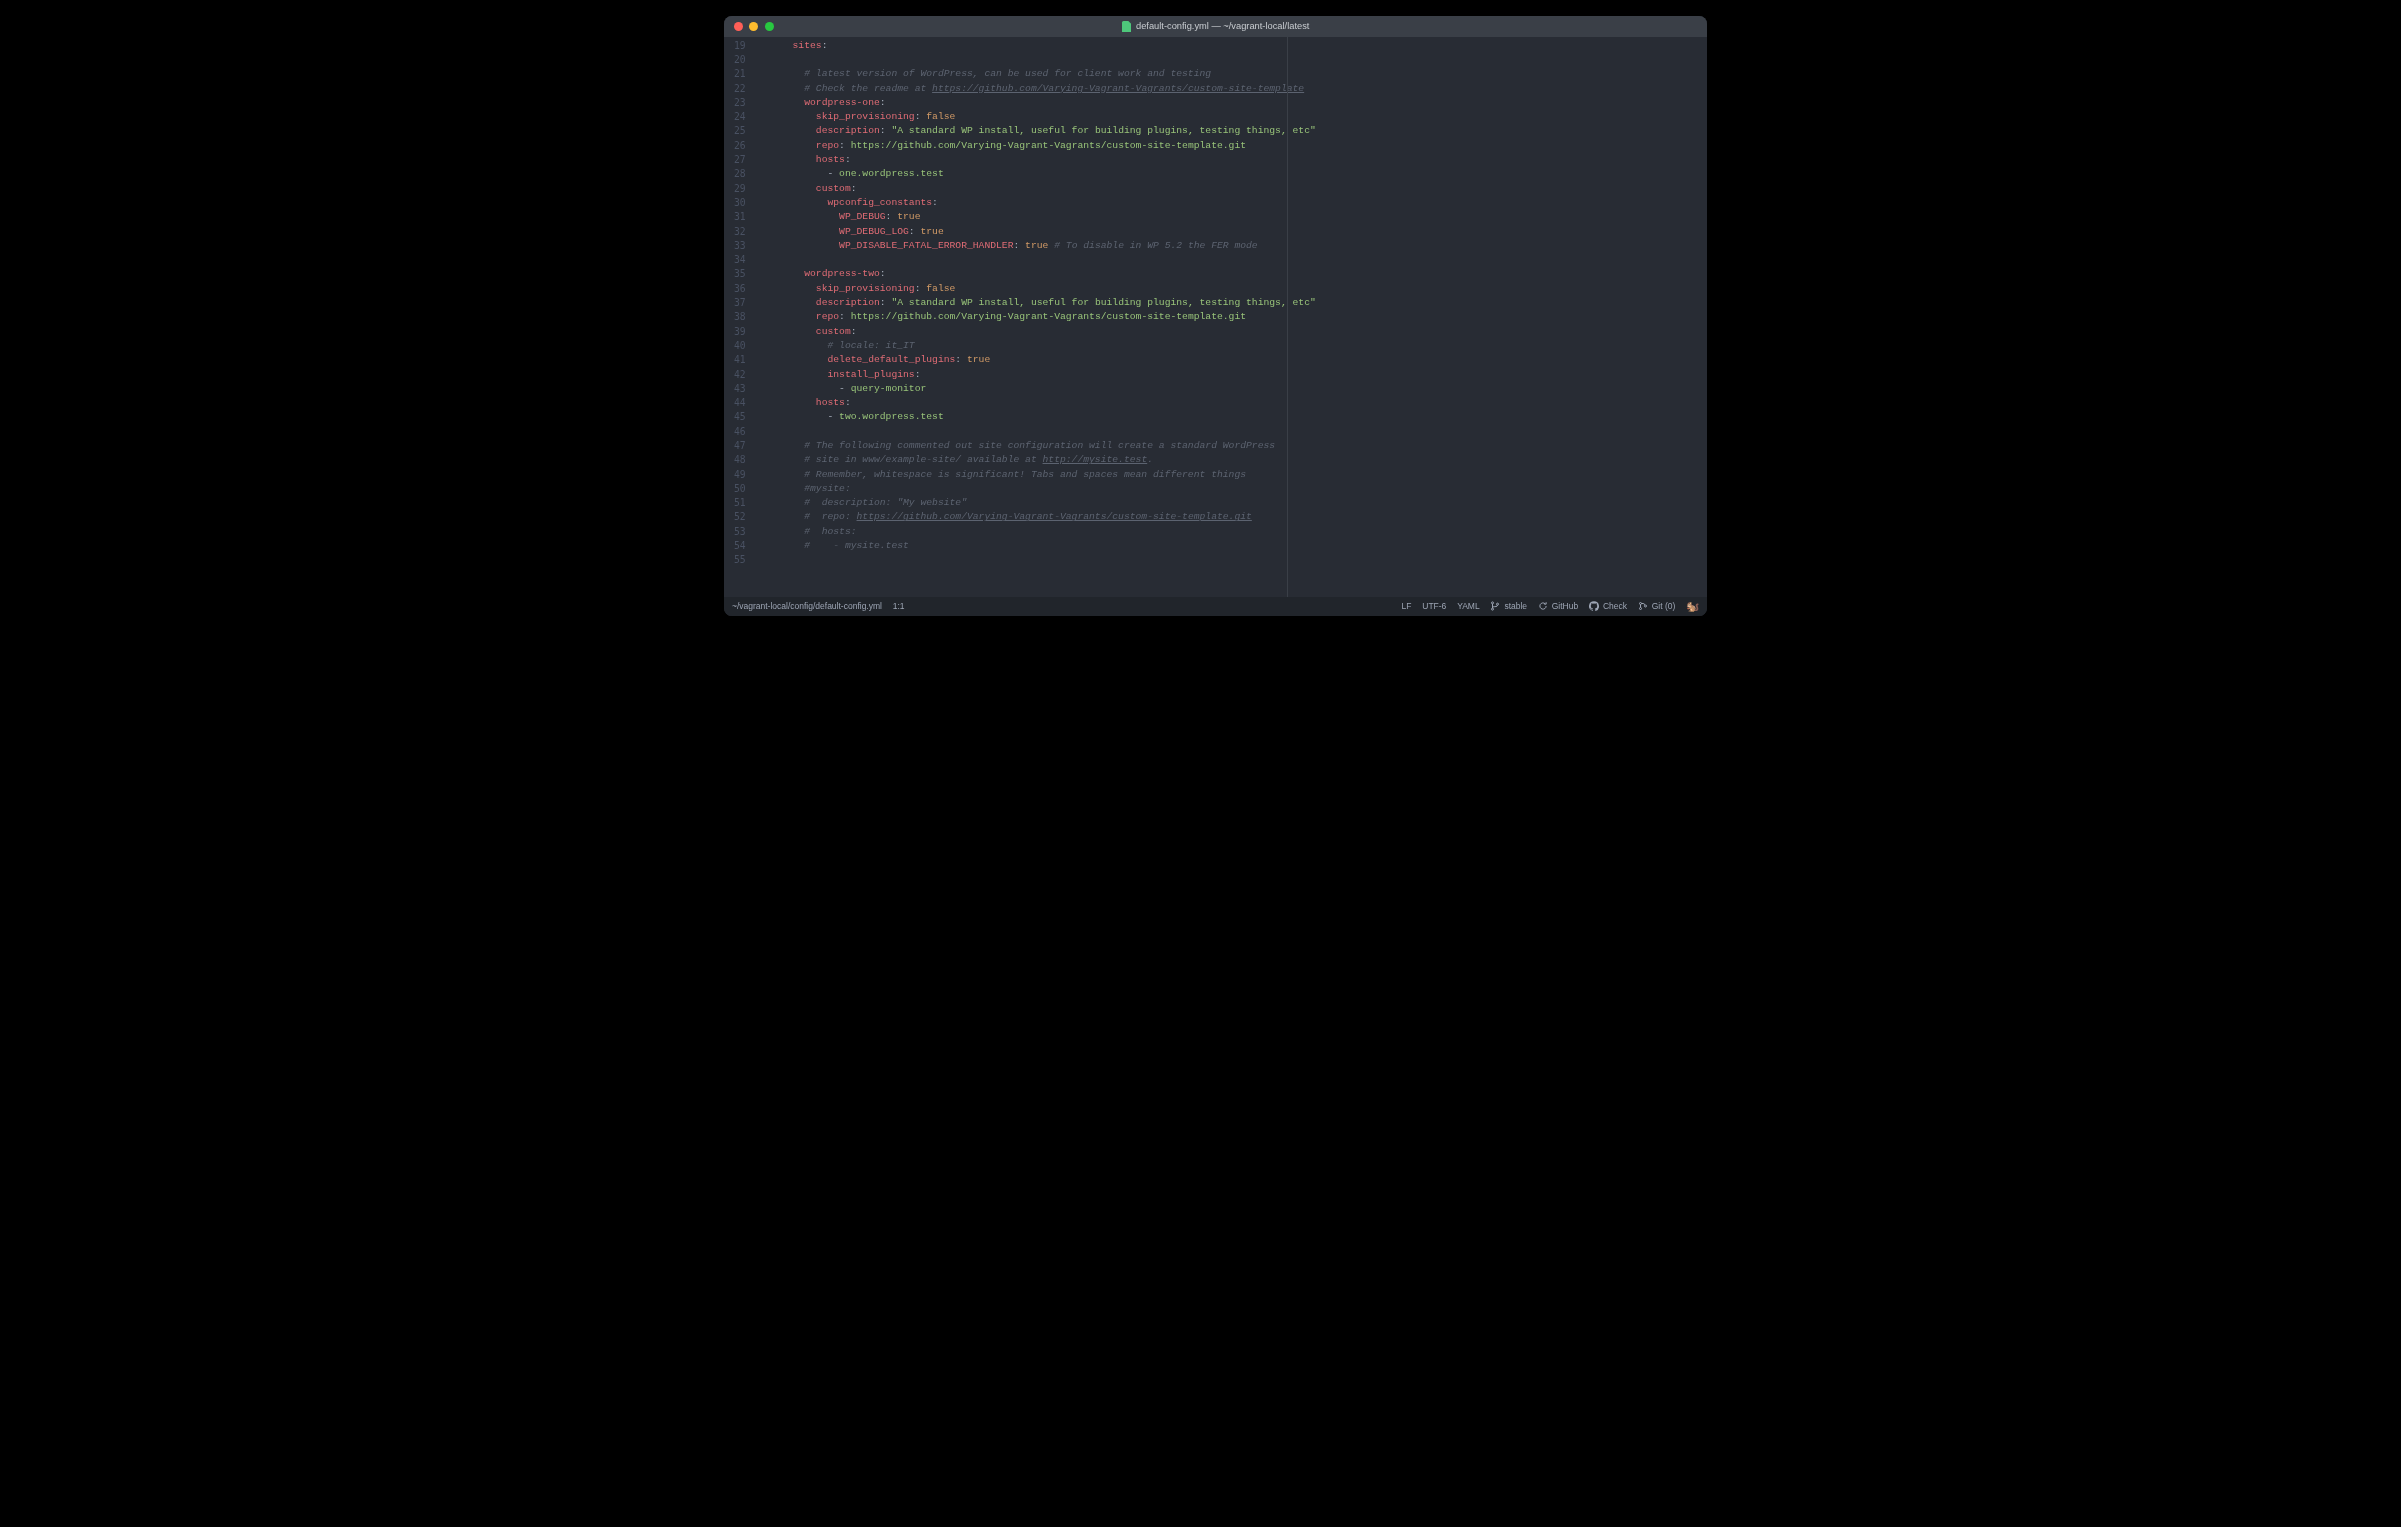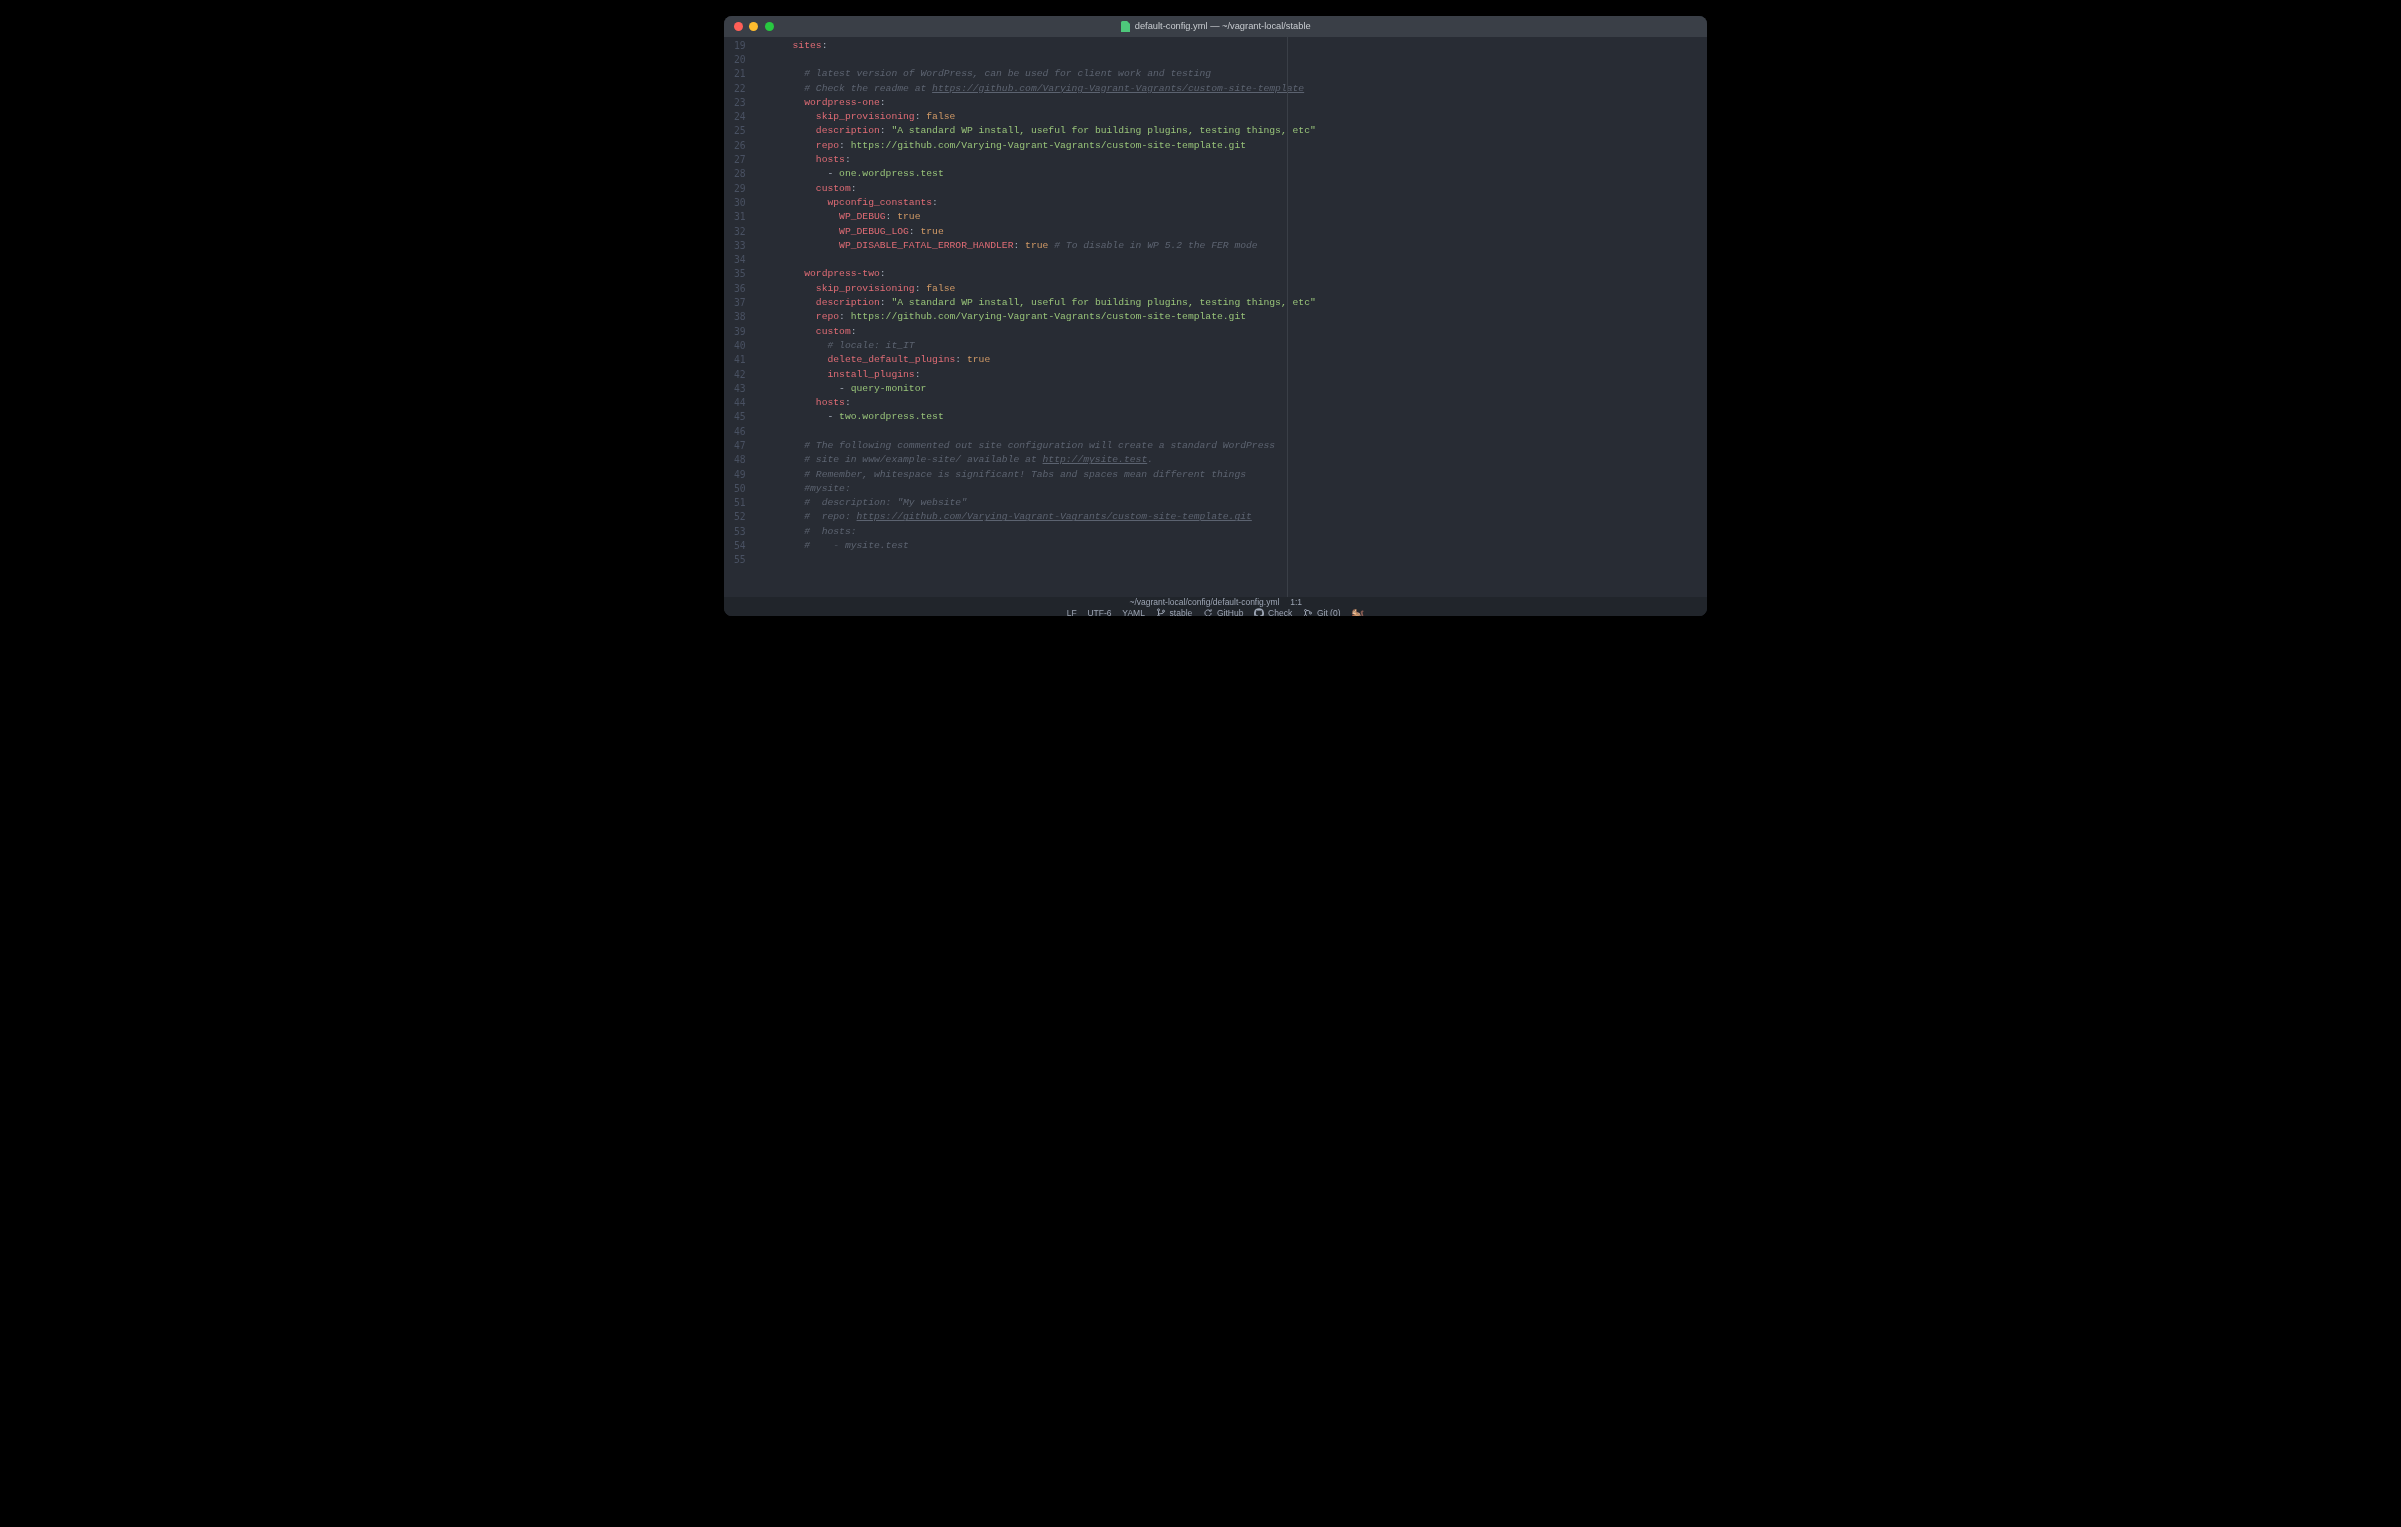--- a/index.html
+++ b/index.html
@@ -130,21 +130,20 @@
   .statusbar {
     height: 18.6px;
     background: #21252b;
     display: flex;
     align-items: center;
     justify-content: space-between;
     font-size: 8.5px;
     color: #9da5b4;
     padding: 0 7.7px;
     flex-shrink: 0;
-    flex-direction: column;
   }
   .sb-left, .sb-right {
     display: flex;
     align-items: center;
     gap: 10.8px;
   }
   .sb-item { display: flex; align-items: center; gap: 3.9px; cursor: default; }
   .sb-item svg { width: 10px; height: 10px; fill: none; stroke: #9da5b4; stroke-width: 1.6; }
   .sb-item.gh svg { fill: #9da5b4; stroke: none; }
   .squirrel { color: #58a6ff; font-size: 10.8px; }
@@ -155,21 +154,21 @@
 <div class="window">
 
   <div class="titlebar">
     <div class="traffic">
       <div class="dot red"></div>
       <div class="dot yellow"></div>
       <div class="dot green"></div>
     </div>
     <div class="title">
       <span class="title-icon"></span>
-      <span>default-config.yml — ~/vagrant-local/stable</span>
+      <span>default-config.yml — ~/vagrant-local/latest</span>
     </div>
   </div>
 
 
   <div class="editor">
     <div class="gutter">19
 20
 21
 22
 23

